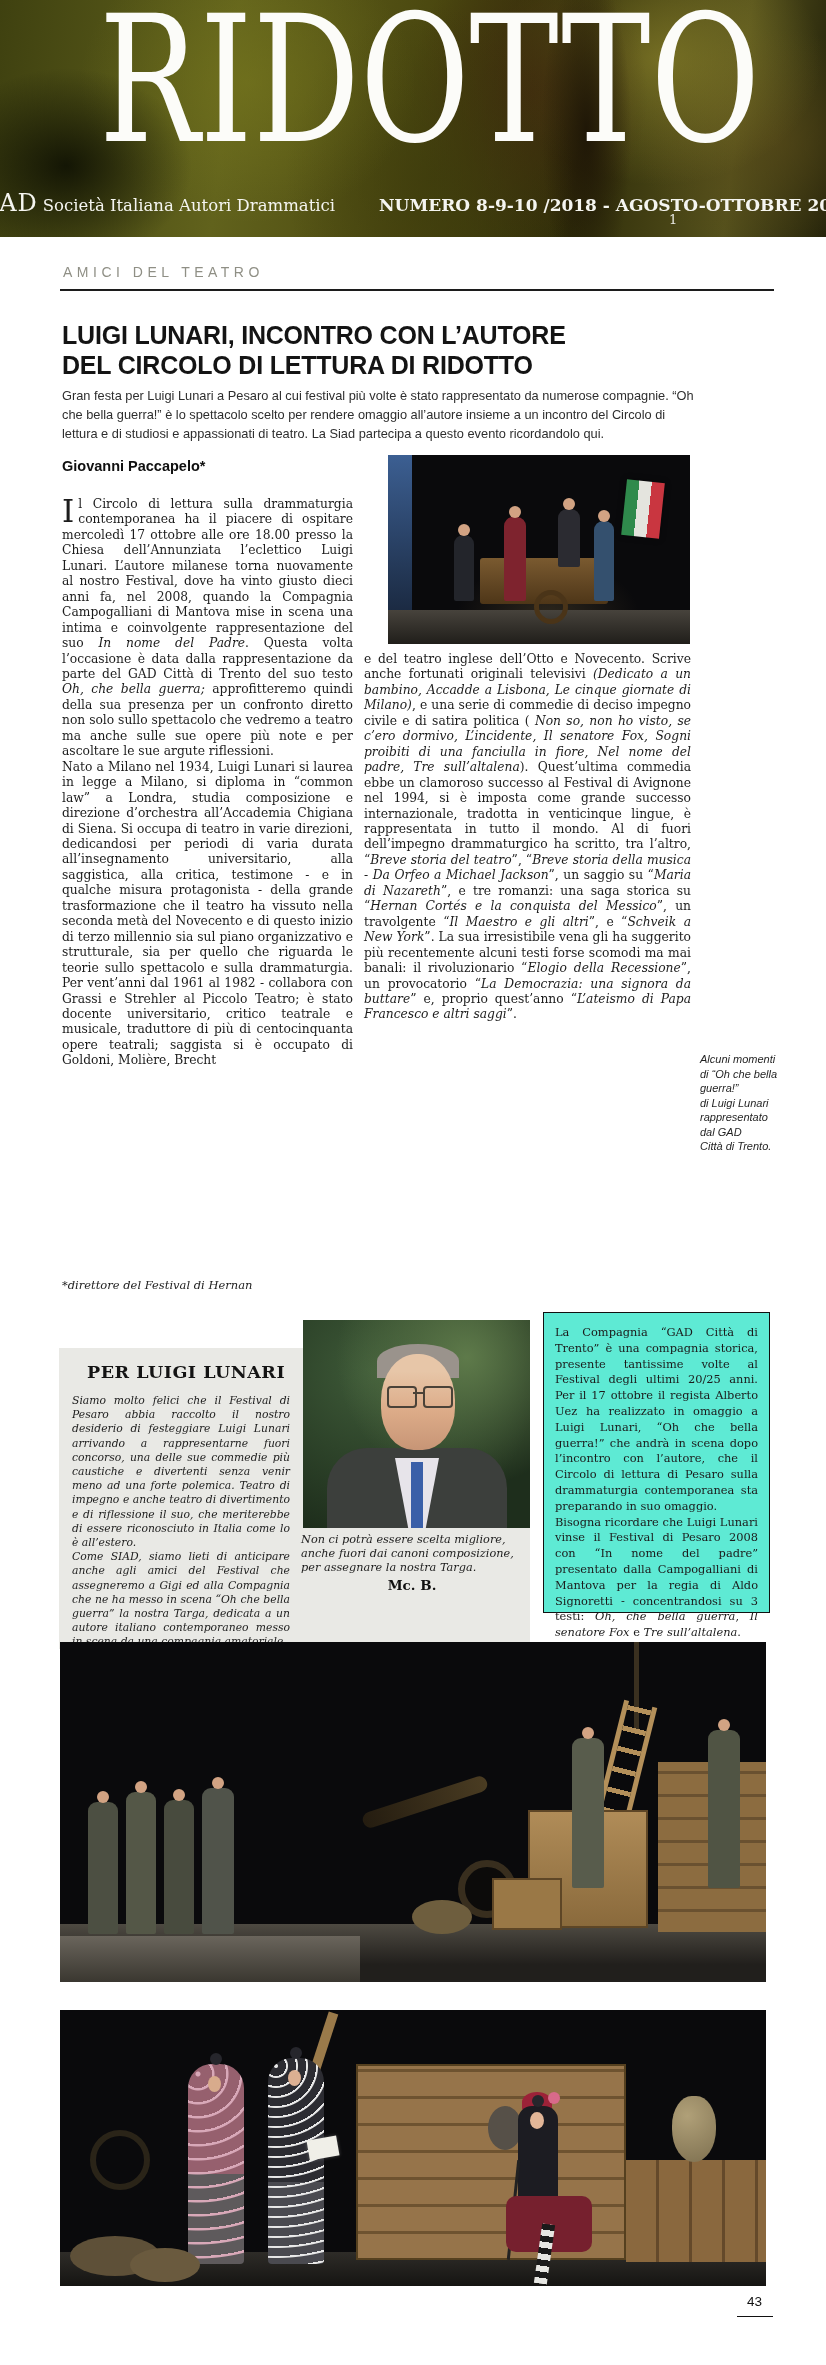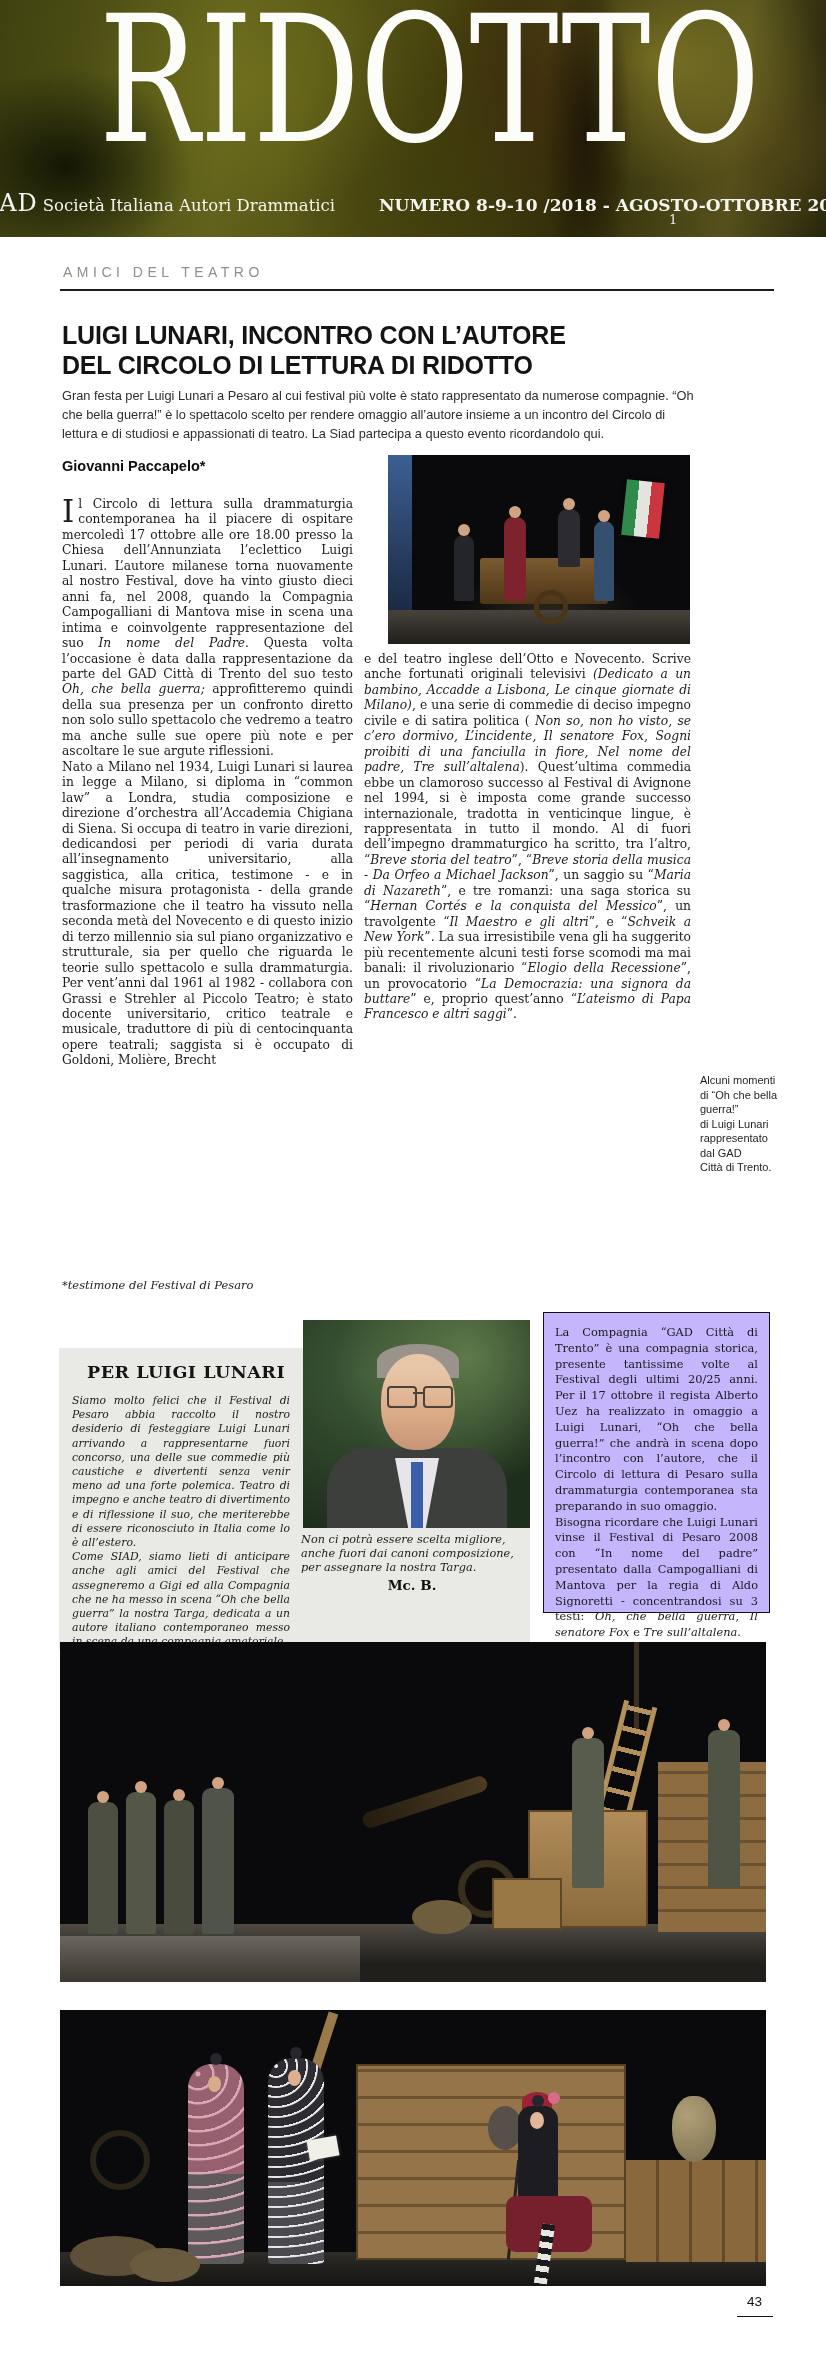--- a/index.html
+++ b/index.html
@@ -61,40 +61,40 @@
                  radial-gradient(circle at 30% 25%, #3e5a38, #1e2e1c 75%);}
   .floor{position:absolute;left:0;bottom:0;width:100%;}
   .fg{position:absolute;border-radius:9px 9px 2px 2px;}
   .fg::after{content:"";position:absolute;top:-11px;left:50%;margin-left:-6px;width:12px;height:12px;
       border-radius:50%;background:#d2a383;}
   .fg.cover::after{background:#26262c;}
   .watermark{position:absolute;left:8px;bottom:6px;font-size:8px;letter-spacing:.3px;color:#8fa6bb;
       font-family:"Liberation Sans",sans-serif;}
 
   
-  .caption-mid{position:absolute;left:700px;top:1052px;width:100px;font-size:11px;
-      line-height:14.5px;color:#1f1f1f;white-space:pre-line;margin-top:21px;}
+  .caption-mid{position:absolute;left:700px;top:1052px;width:100px;font-style:italic;font-size:11px;
+      line-height:14.5px;color:#1f1f1f;white-space:pre-line;}
   .footnote{position:absolute;left:62px;top:1278px;font-family:"DejaVu Serif",serif;font-style:italic;
       font-size:11.5px;color:#222;}
 
   
   .gray-box{position:absolute;left:59px;top:1312px;width:471px;height:301px;background:#e9e9e5;margin-top:36px;}
   .gray-box h2{position:absolute;left:28px;top:14px;margin:0;font-family:"DejaVu Serif",serif;
       font-size:17.5px;letter-spacing:.5px;font-weight:bold;color:#141414;}
   .gb-text{position:absolute;left:13px;top:46px;width:218px;font-family:"DejaVu Serif",serif;
       font-style:italic;font-size:10.8px;line-height:14.2px;text-align:justify;color:#1c1c1c;}
   .gb-text p{margin:0;}
   .gb-caption{position:absolute;left:301px;top:1533px;width:229px;font-family:"DejaVu Serif",serif;
       font-style:italic;font-size:11.3px;line-height:14.2px;color:#1c1c1c;}
   .gb-sign{position:absolute;left:301px;top:1577px;width:222px;text-align:center;
       font-family:"DejaVu Serif",serif;font-weight:bold;font-size:13.5px;color:#101010;}
 
   
   .right-box{position:absolute;left:543px;top:1312px;width:227px;height:301px;border:1.6px solid #111;
-      background:#c4b5fd;box-sizing:border-box;padding:12px 11px;font-family:"DejaVu Serif",serif;
+      background:#5eead4;box-sizing:border-box;padding:12px 11px;font-family:"DejaVu Serif",serif;
       font-size:11.4px;line-height:15.8px;text-align:justify;color:#1b1b1b;}
   .right-box p{margin:0;}
 
   
   .page-num{position:absolute;top:2294px;left:747px;font-size:13.5px;color:#111;}
   .page-rule{position:absolute;top:2316px;left:737px;width:36px;border-top:1.2px solid #111;}
 </style>
 </head>
 <body>
 
@@ -142,21 +142,21 @@
   </div>
 
   <div class="caption-mid">Alcuni momenti
 di “Oh che bella
 guerra!”
 di Luigi Lunari
 rappresentato
 dal GAD
 Città di Trento.</div>
 
-  <div class="footnote">*testimone del Festival di Pesaro</div>
+  <div class="footnote">*direttore del Festival di Hernan</div>
 
   <aside class="gray-box">
     <h2>PER LUIGI LUNARI</h2>
     <div class="gb-text">
       <p>Siamo molto felici che il Festival di Pesaro abbia raccolto il nostro desiderio di festeggiare Luigi Lunari arrivando a rappresentarne fuori concorso, una delle sue commedie più caustiche e divertenti senza venir meno ad una forte polemica. Teatro di impegno e anche teatro di divertimento e di riflessione il suo, che meriterebbe di essere riconosciuto in Italia come lo è all’estero.</p>
       <p>Come SIAD, siamo lieti di anticipare anche agli amici del Festival che assegneremo a Gigi ed alla Compagnia che ne ha messo in scena “Oh che bella guerra” la nostra Targa, dedicata a un autore italiano contemporaneo messo in scena da una compagnia amatoriale.</p>
     </div>
   </aside>
 
   <div class="photo portrait">

